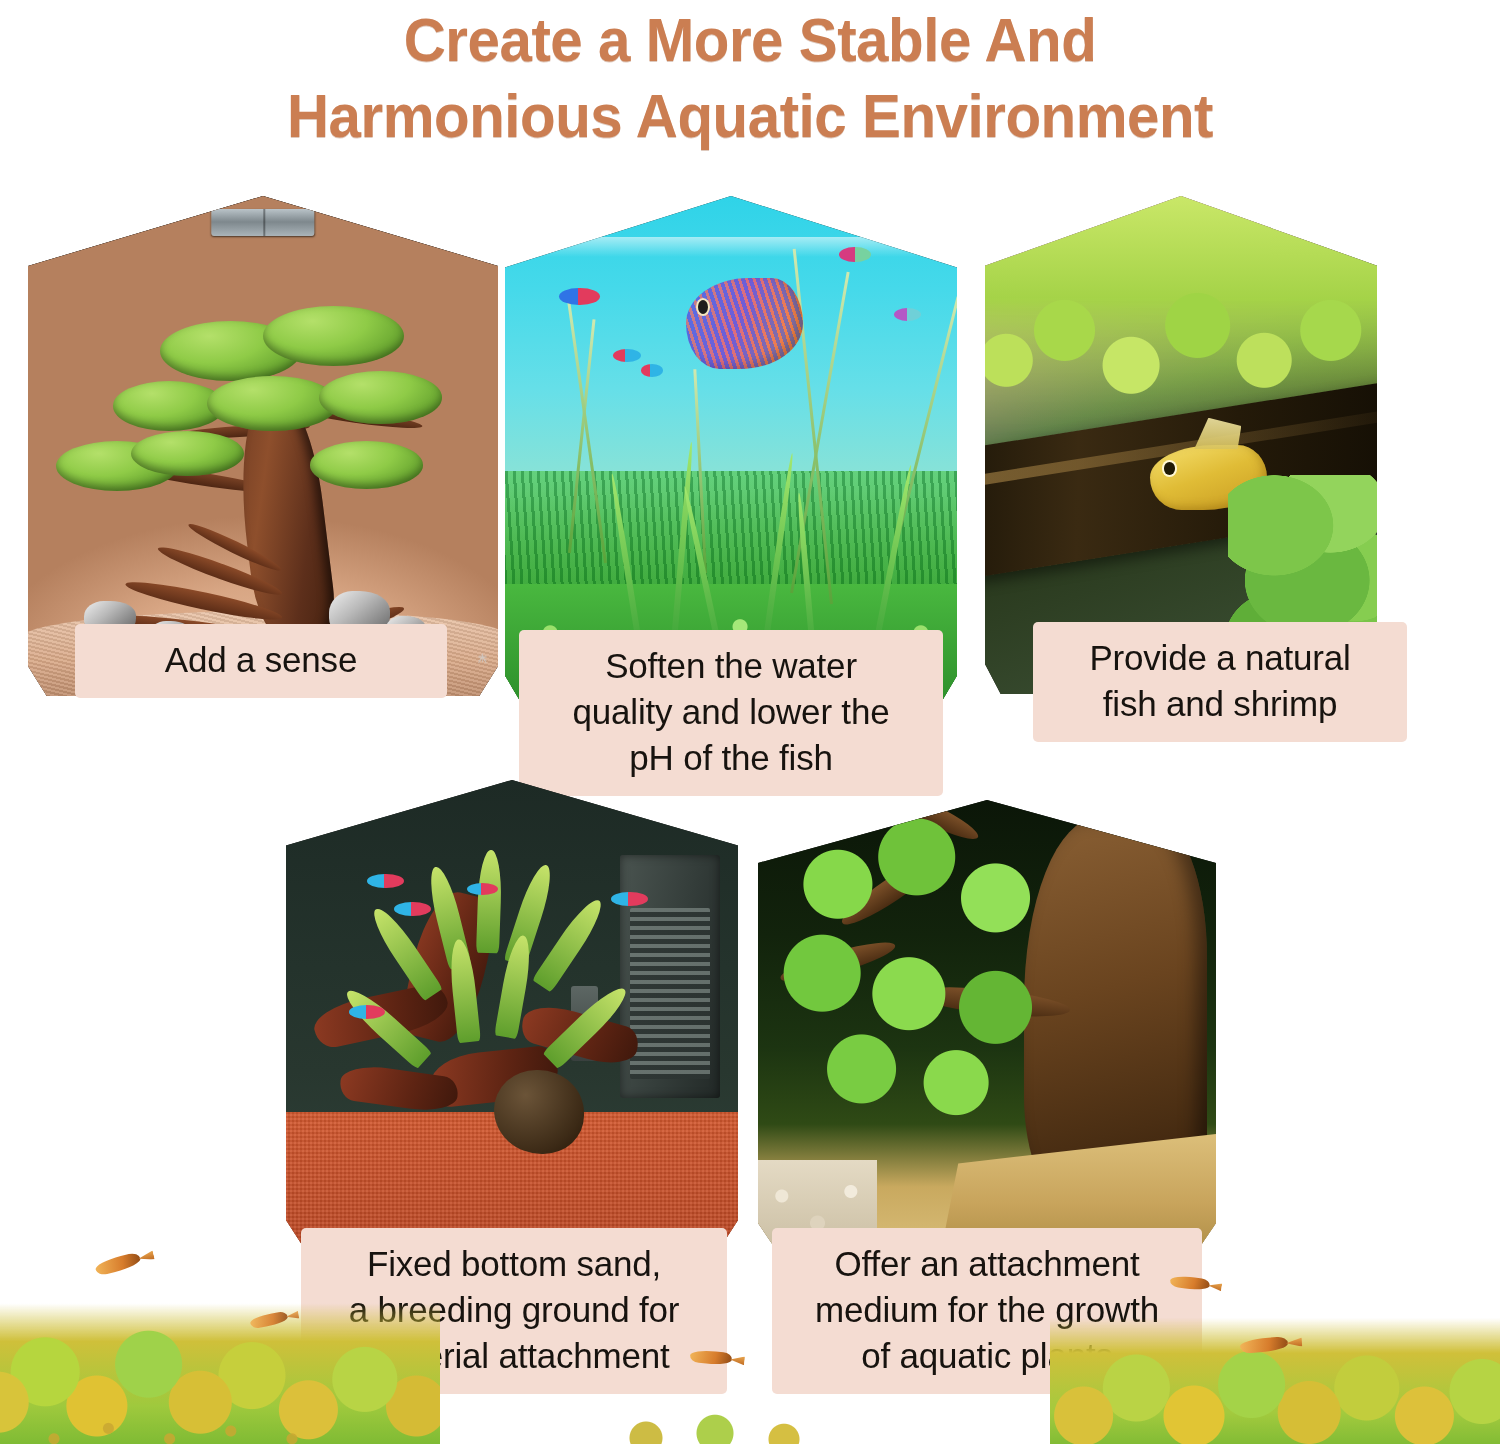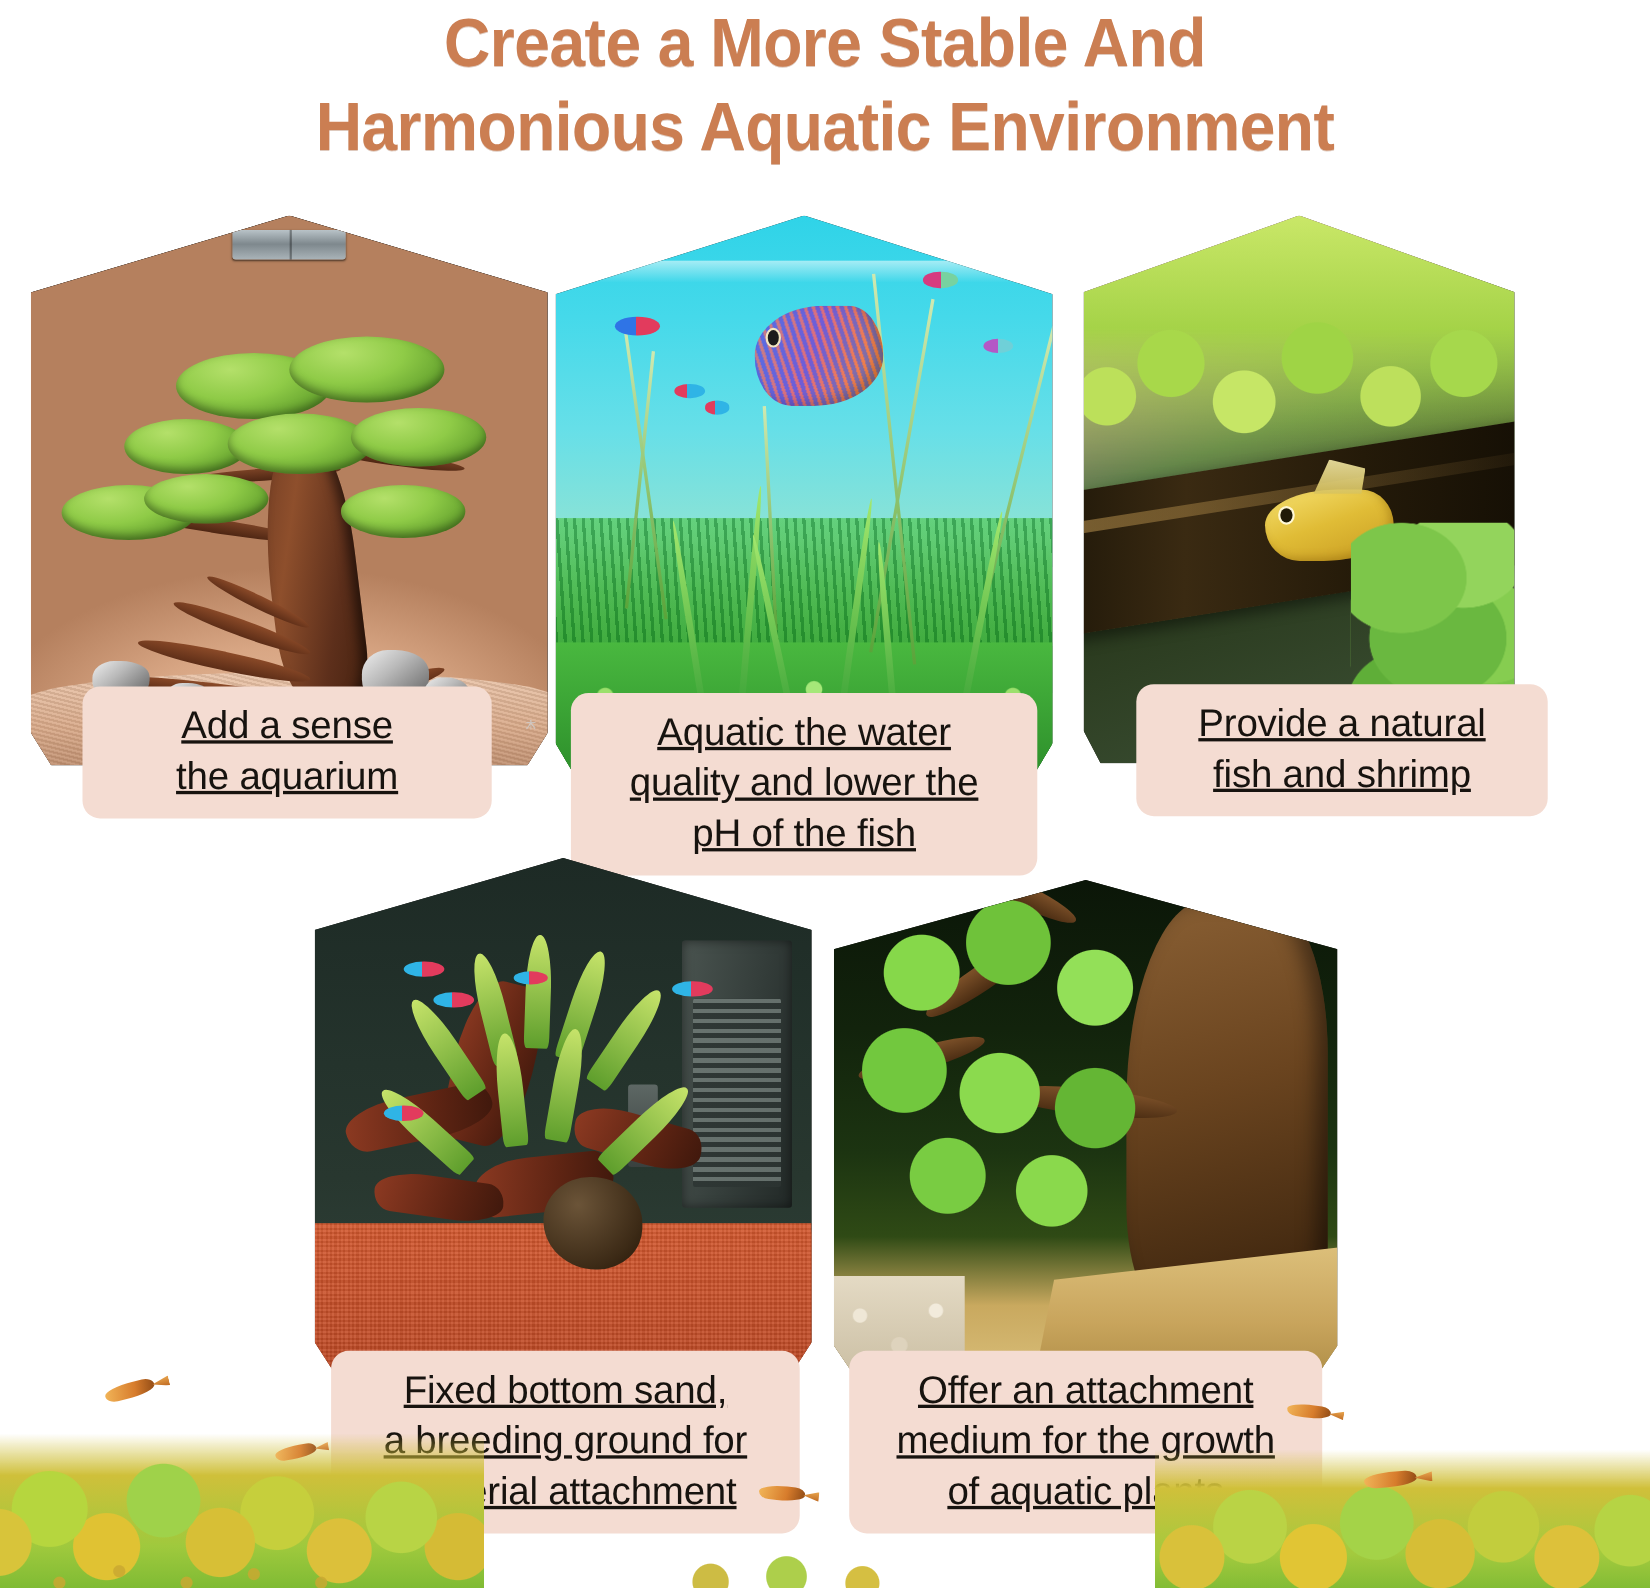--- a/index.html
+++ b/index.html
@@ -232,30 +232,29 @@
     background:
       radial-gradient(circle at 20% 40%, #efe7d6 0 6px, transparent 7px),
       radial-gradient(circle at 50% 70%, #ded3bd 0 7px, transparent 8px),
       radial-gradient(circle at 78% 35%, #f2ebdc 0 6px, transparent 7px),
       linear-gradient(#e4dac4,#cbbfa4);}
 
   
   .caption{
     position:absolute;
     background:#F4DCD2;
-    border-radius:16px;
+    border-radius:5px;
     color:#17130f;
     text-align:center;
     font-size:35px;
     line-height:46px;
     padding:13px 14px 15px;
     box-sizing:border-box;
     letter-spacing:-0.2px;
     font-family:"Liberation Sans","DejaVu Sans",sans-serif;
-    text-decoration:underline;
   }
   .caption span{display:block;white-space:nowrap;}
 
   
   .bottom-plants{position:absolute;left:0;bottom:0;width:1500px;height:215px;pointer-events:none;}
   .plantclump{position:absolute;bottom:0;}
   .minifish{position:absolute;border-radius:60% 22% 60% 22%/50%;
     background:linear-gradient(100deg,#f2b659,#d77c2c 60%,#8f4a15);}
   .minifish:after{content:"";position:absolute;right:-30%;top:16%;width:34%;height:66%;
     background:linear-gradient(#e9a64f,#c06b22);clip-path:polygon(100% 0,0 50%,100% 100%);}
@@ -296,21 +295,20 @@
           <div class="rock k2"></div>
           <div class="rock k3"></div>
         <div class="rock k4"></div>
           <div class="rock k5"></div>
           <div class="rock k6"></div>
         <div class="wm">六木</div>
       </div>
     </div>
     <div class="caption" style="left:47px;top:428px;width:372px;">
       <span>Add a sense</span>
-      <span>the aquarium</span>
     </div>
   </div>
 
   <div class="card" style="left:505px;top:0;width:452px;height:510px;">
     <div class="photo">
       <div class="inner img-blue">
         <div class="surface"></div>
         <div class="grassbed"></div>
         <div class="carpet"></div>
 
@@ -332,21 +330,21 @@
             <div class="eye"></div>
           </div>
         <div class="neon" style="left:12%;top:18%;background:linear-gradient(90deg,#2f74e6 0 46%, #e23b5d 46% 100%);"></div>
         <div class="neon" style="left:24%;top:30%;width:6%;height:2.6%;"></div>
         <div class="neon" style="left:30%;top:33%;width:5%;height:2.4%;"></div>
         <div class="neon" style="left:74%;top:10%;width:7%;height:3%;background:linear-gradient(90deg,#d63b80 0 50%, #77d2a0 50% 100%);"></div>
         <div class="neon" style="left:86%;top:22%;width:6%;height:2.6%;background:linear-gradient(90deg,#b458c6 0 50%, #6fd0d8 50% 100%);"></div>
       </div>
     </div>
     <div class="caption" style="left:14px;top:434px;width:424px;">
-      <span>Aquatic the water</span>
+      <span>Soften the water</span>
       <span>quality and lower the</span>
       <span>pH of the fish</span>
     </div>
   </div>
 
   <div class="card" style="left:985px;top:0;width:392px;height:498px;">
     <div class="photo">
       <div class="inner img-moss">
         <div class="moss-top"></div>
         <div class="wood-bar"></div>

